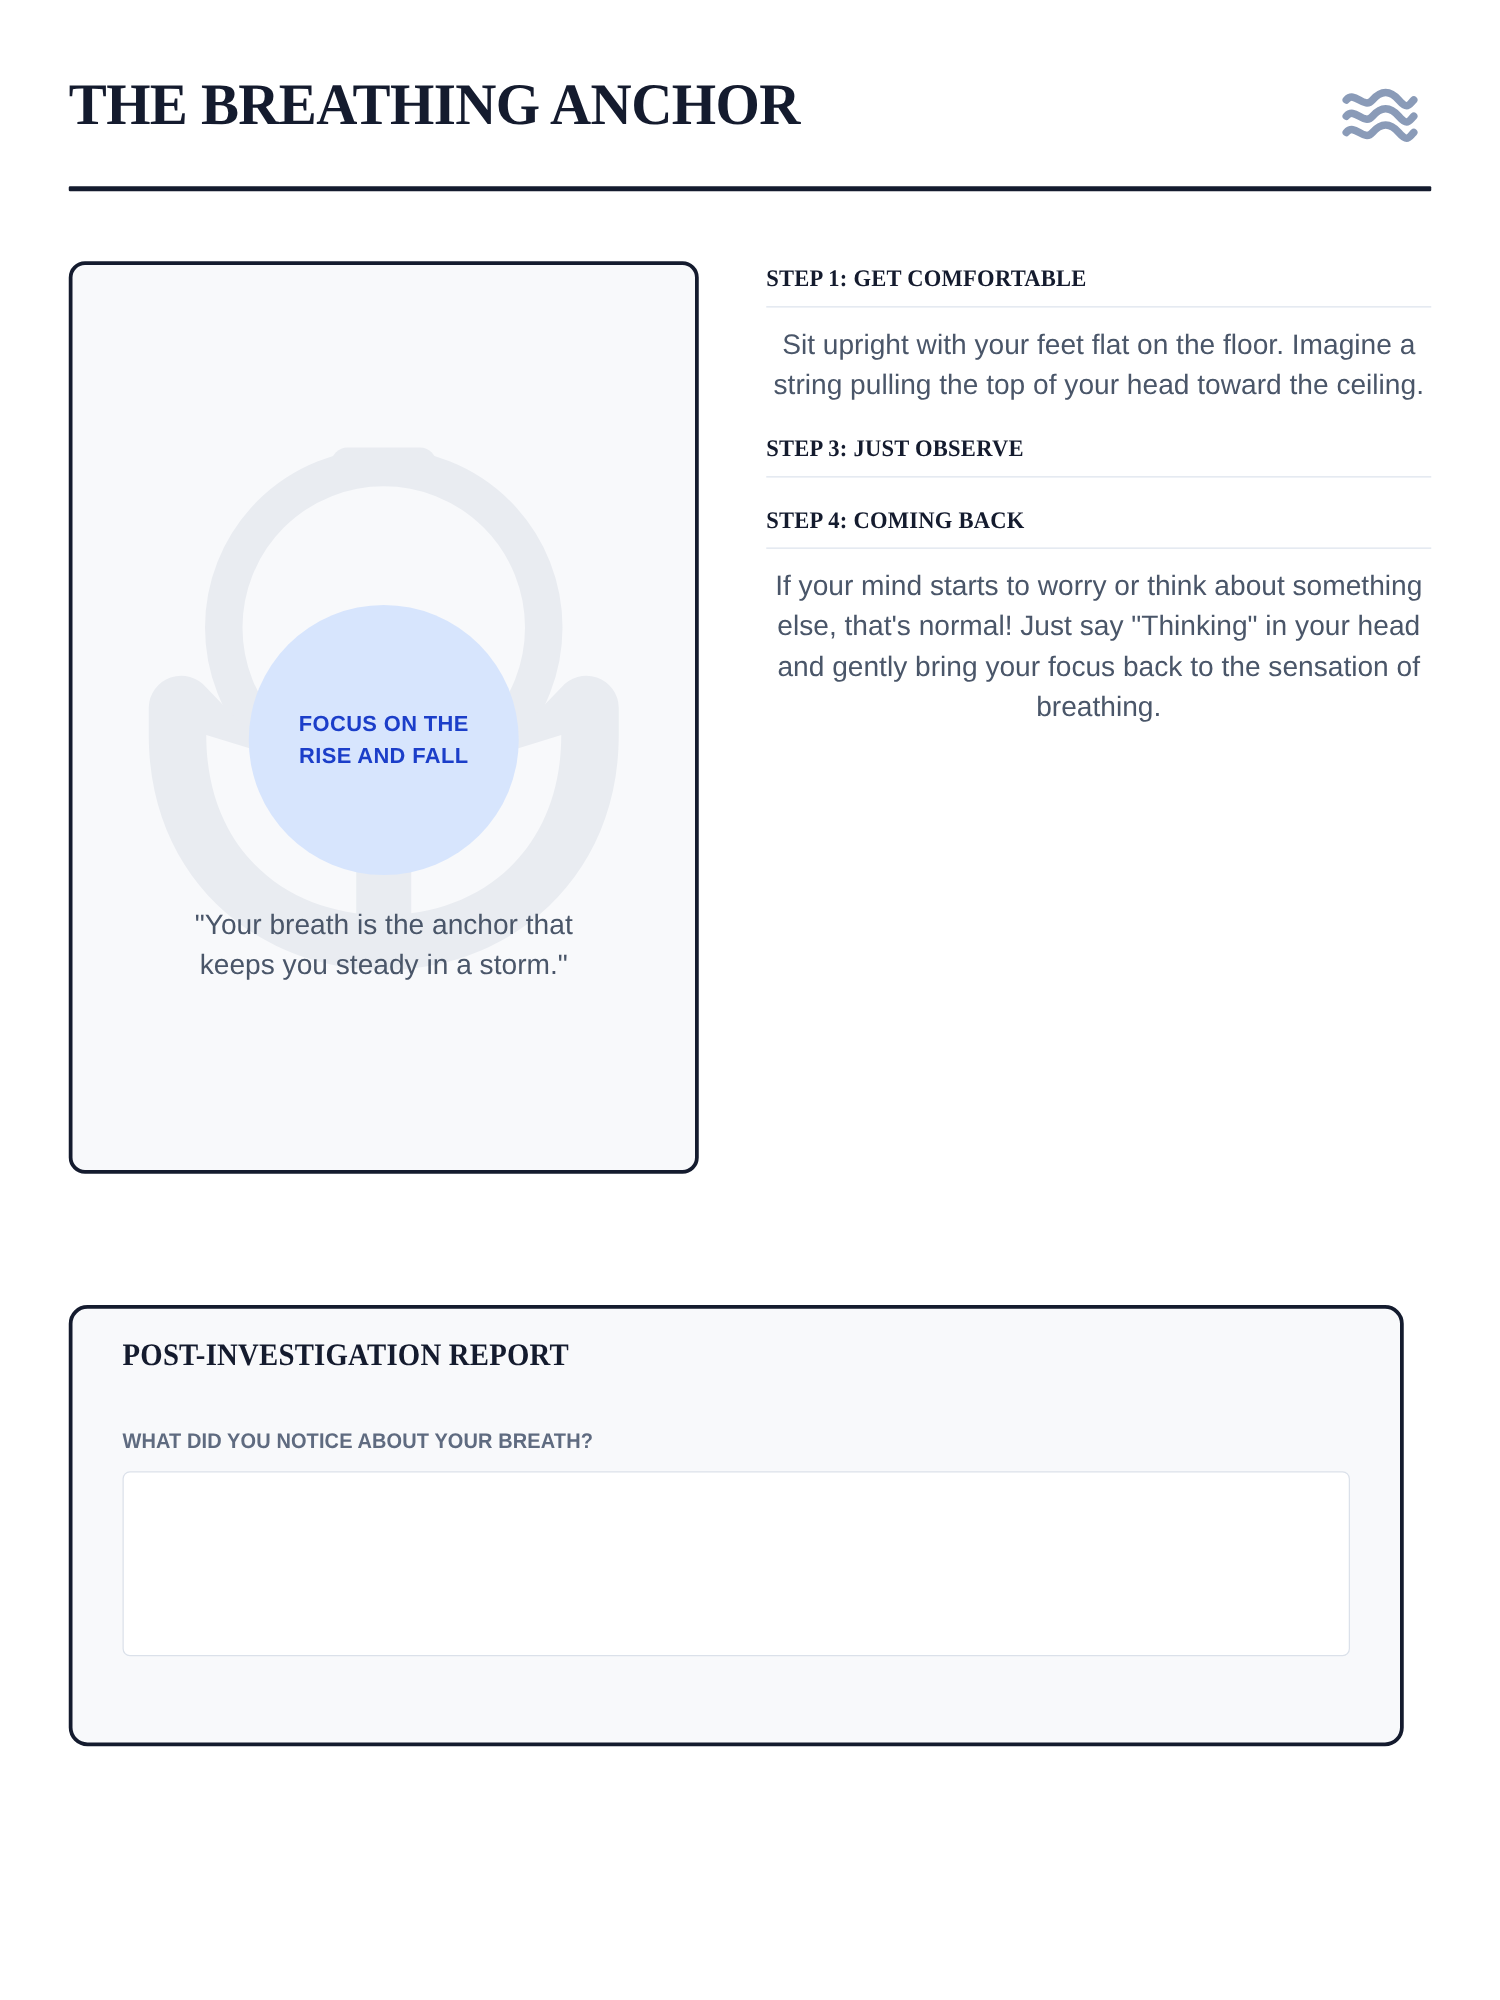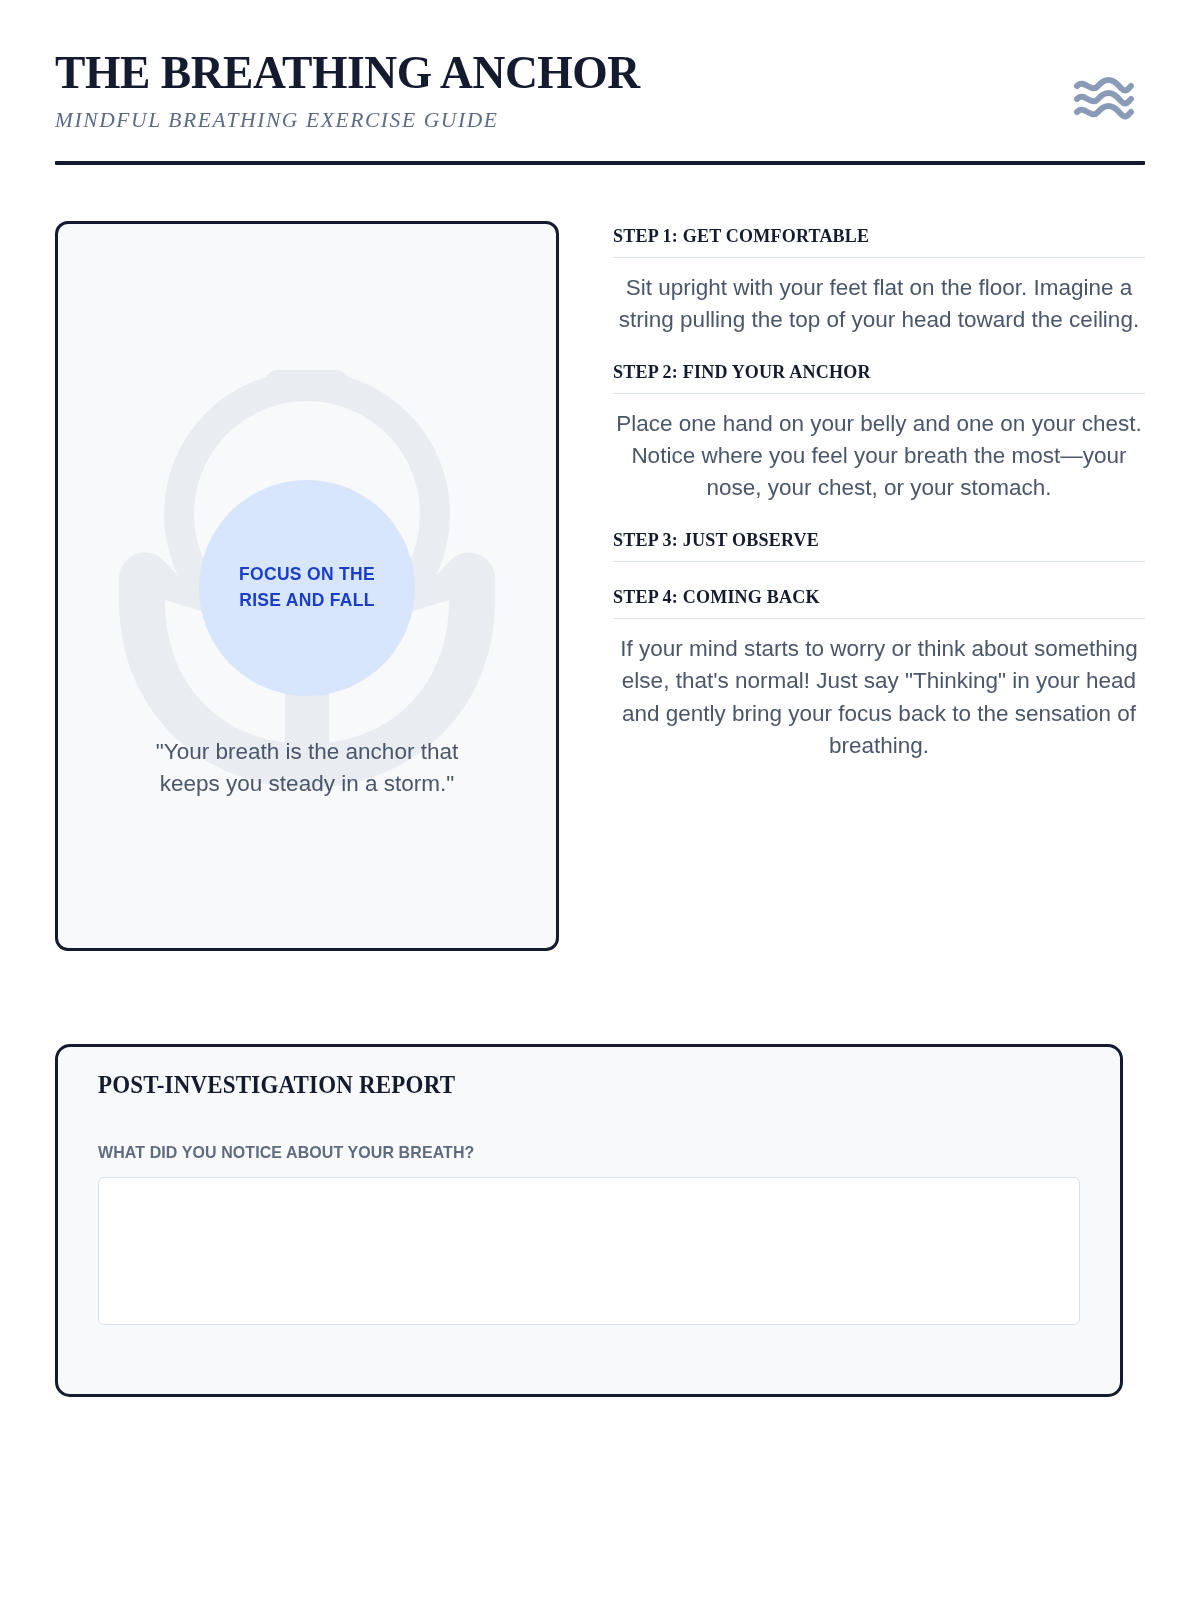--- a/index.html
+++ b/index.html
@@ -93,21 +93,21 @@
     left: 50%;
     top: 140px;
     transform: translateX(-50%);
     width: 420px;
     height: 440px;
     pointer-events: none;
   }
   .breath-circle {
     position: absolute;
     left: 50%;
-    top: 256px;
+    top: 272px;
     transform: translateX(-50%);
     width: 216px;
     height: 216px;
     border-radius: 50%;
     background: #d7e5fd;
     display: flex;
     align-items: center;
     justify-content: center;
     text-align: center;
   }
@@ -225,21 +225,20 @@
 </style>
 </head>
 <body>
 
 <div class="page">
 
   <div class="header">
     <div class="header-row">
       <div class="title-block">
         <h1 class="main-title">THE BREATHING ANCHOR</h1>
-        <div class="subtitle">MINDFUL BREATHING EXERCISE GUIDE</div>
       </div>
       <div class="wave-icon">
         <svg width="62" height="46" viewBox="0 0 62 46" aria-hidden="true">
           <g fill="none" stroke="#8a9bb8" stroke-width="6" stroke-linecap="round">
             <path d="M4 10 C 11 2, 18 18, 25 10 S 39 2, 46 10 S 54 14, 58 10"></path>
             <path d="M4 23 C 11 15, 18 31, 25 23 S 39 15, 46 23 S 54 27, 58 23"></path>
             <path d="M4 36 C 11 28, 18 44, 25 36 S 39 28, 46 36 S 54 40, 58 36"></path>
           </g>
         </svg>
       </div>
@@ -287,25 +286,20 @@
     </div>
 
     <div class="steps">
 
       <div class="step">
         <div class="step-heading">STEP 1: GET COMFORTABLE</div>
         <div class="step-divider"></div>
         <p class="step-body">Sit upright with your feet flat on the floor. Imagine a string pulling the top of your head toward the ceiling.</p>
       </div>
 
-      <div class="step">
-        <div class="step-heading">STEP 2: FIND YOUR ANCHOR</div>
-        <div class="step-divider"></div>
-        <p class="step-body">Place one hand on your belly and one on your chest. Notice where you feel your breath the most—your nose, your chest, or your stomach.</p>
-      </div>
 
       <div class="step">
         <div class="step-heading">STEP 3: JUST OBSERVE</div>
         <div class="step-divider"></div>
       </div>
 
       <div class="step">
         <div class="step-heading">STEP 4: COMING BACK</div>
         <div class="step-divider"></div>
         <p class="step-body">If your mind starts to worry or think about something else, that's normal! Just say "Thinking" in your head and gently bring your focus back to the sensation of breathing.</p>

